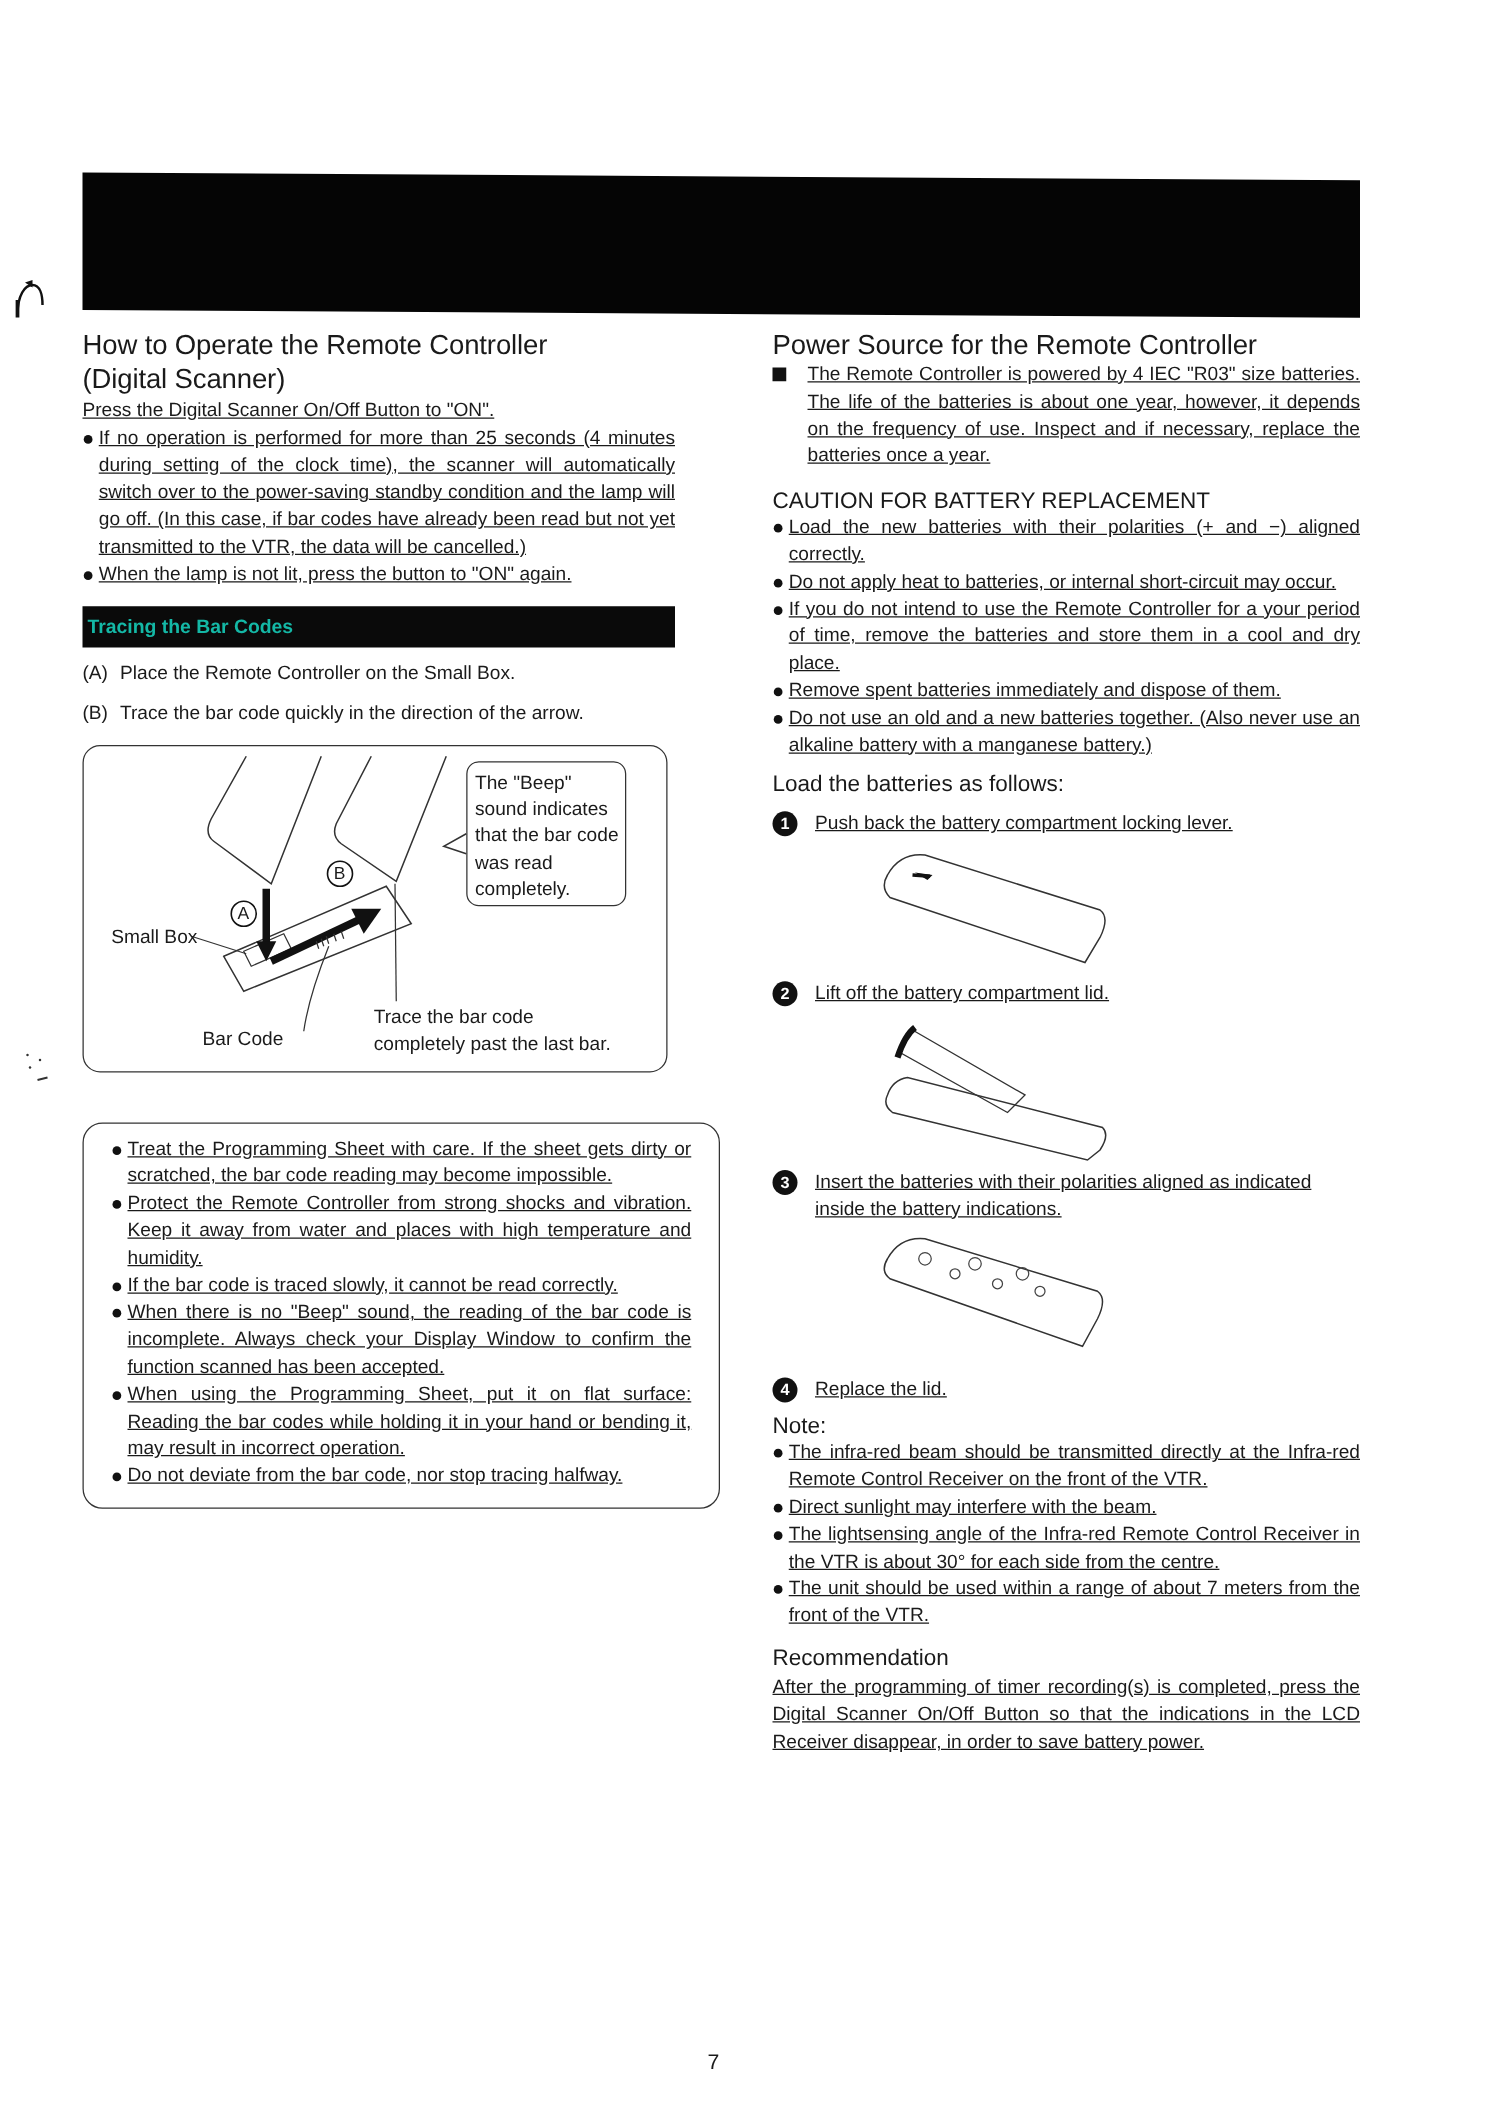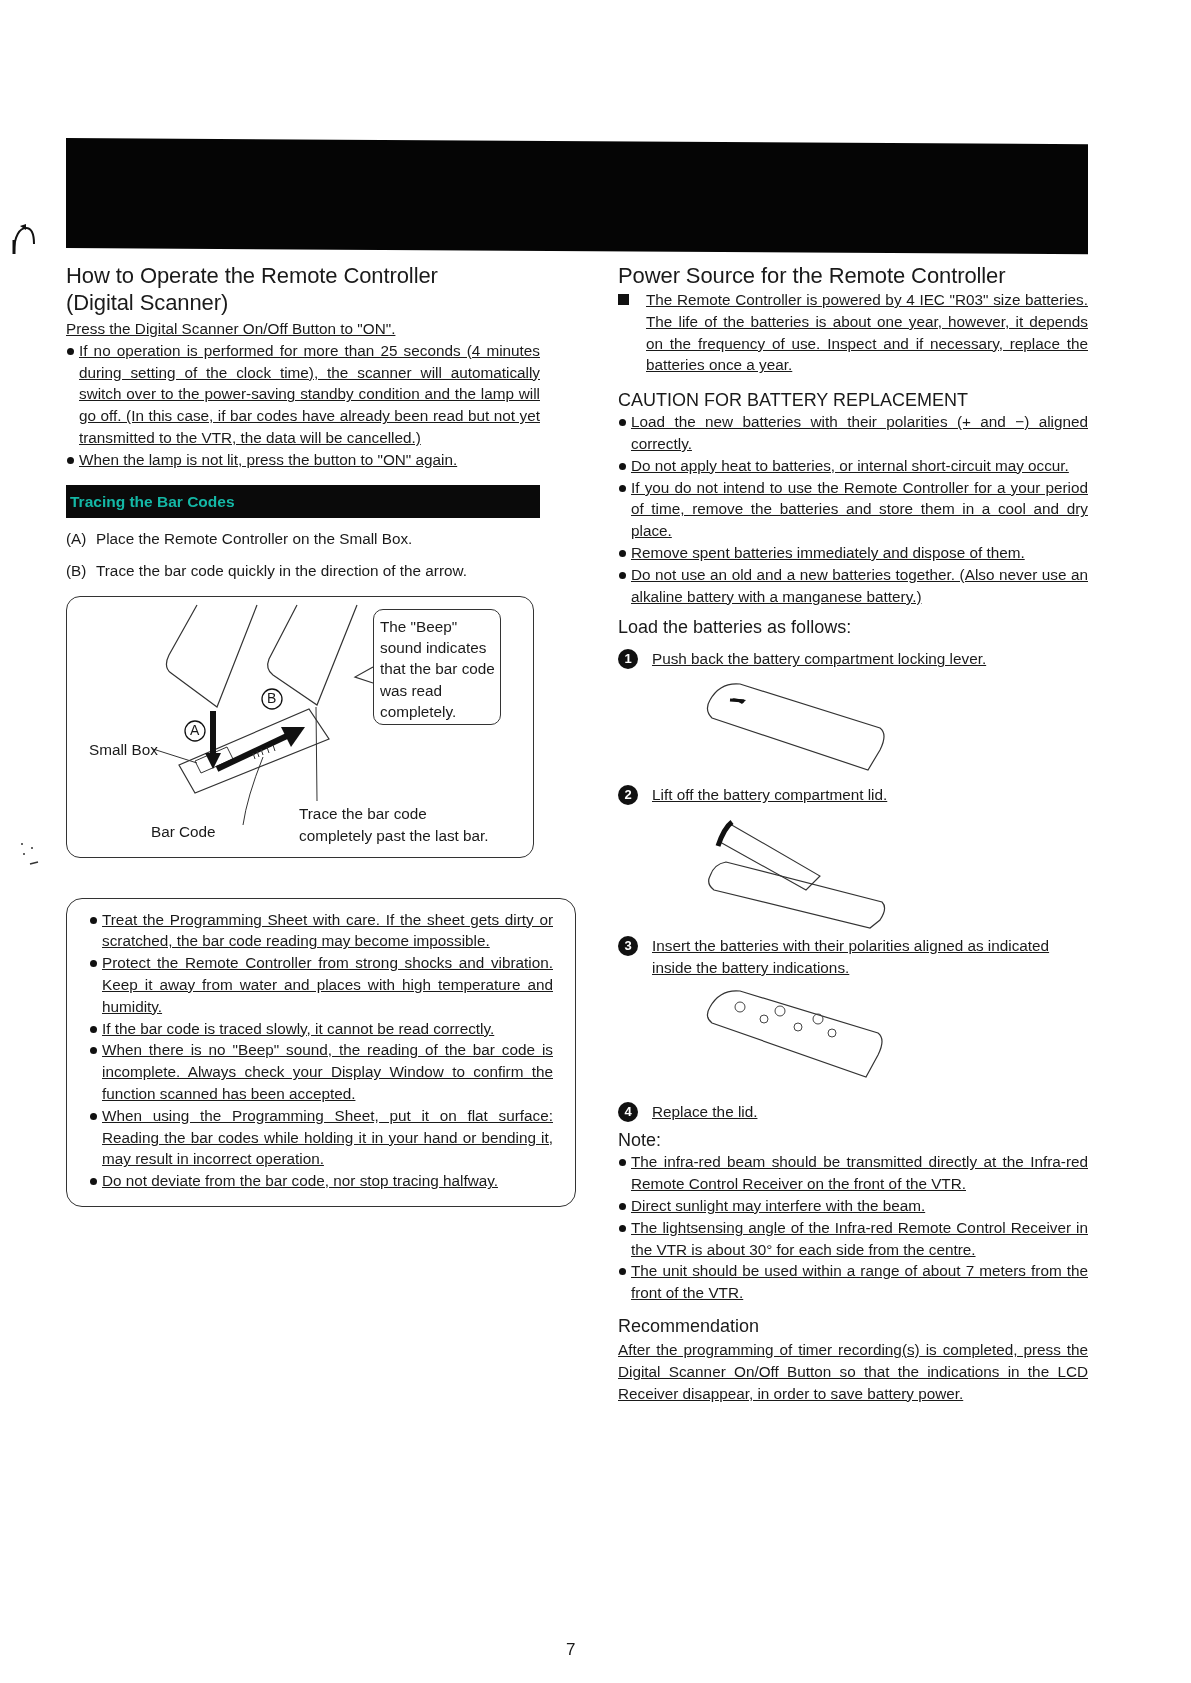--- a/index.html
+++ b/index.html
@@ -128,21 +128,21 @@
 
       <path d="M86 152 L130 166" stroke="#333" stroke-width="1"></path>
       <path d="M176 228 Q180 200 196 160" stroke="#333" stroke-width="1" fill="none"></path>
       <path d="M249 110 L250 204" stroke="#333" stroke-width="1"></path>
 
       <path d="M306 70 L288 80 L306 86" fill="#fff" stroke="#333" stroke-width="1.2"></path>
     </svg>
     <span class="d-txt" style="left:123px;top:123px;font-size:14px;">A</span>
     <span class="d-txt" style="left:200px;top:91px;font-size:14px;">B</span>
     <span class="d-txt" style="left:6px;top:142px;margin-left:16px;">Small Box</span>
-    <span class="d-txt" style="left:84px;top:224px;">Bar Code</span>
+    <span class="d-txt" style="left:95px;top:224px;">Bar Code</span>
     <div class="bubble">The "Beep" sound indicates that the bar code was read completely.</div>
     <span class="d-txt" style="left:232px;top:206px;">Trace the bar code</span>
     <span class="d-txt" style="left:232px;top:228px;">completely past the last bar.</span>
   </div>
 
   <div class="notes-box">
     <ul class="bul">
       <li>Treat the Programming Sheet with care. If the sheet gets dirty or scratched, the bar code reading may become impossible.</li>
       <li>Protect the Remote Controller from strong shocks and vibration. Keep it away from water and places with high temperature and humidity.</li>
       <li>If the bar code is traced slowly, it cannot be read correctly.</li>

